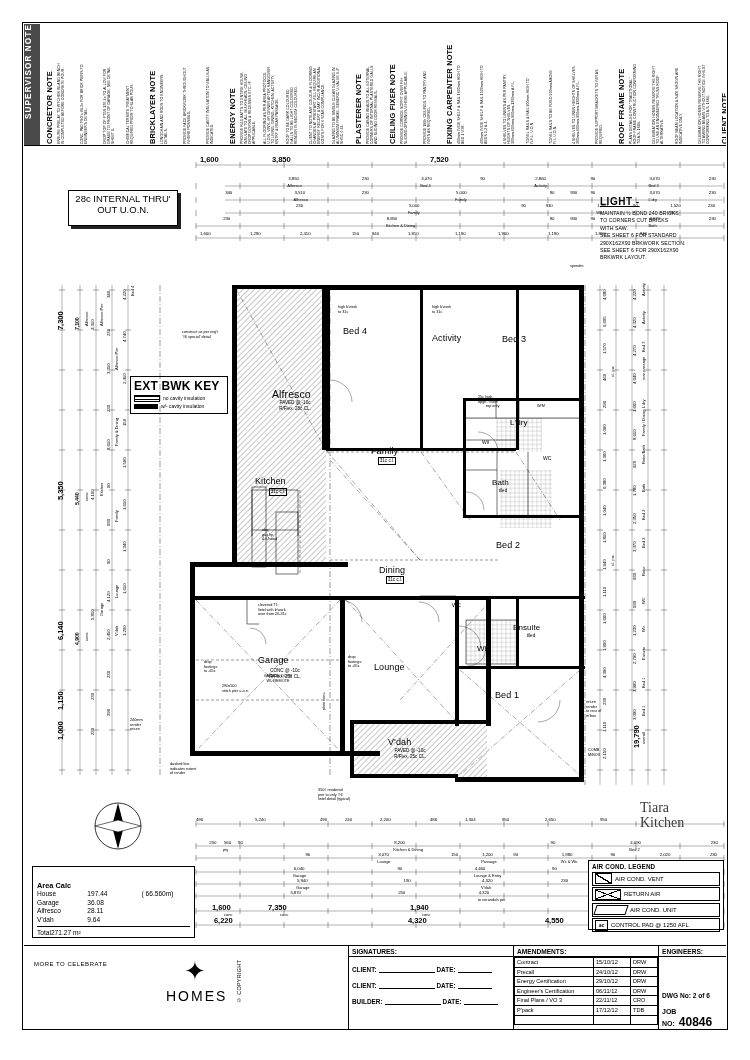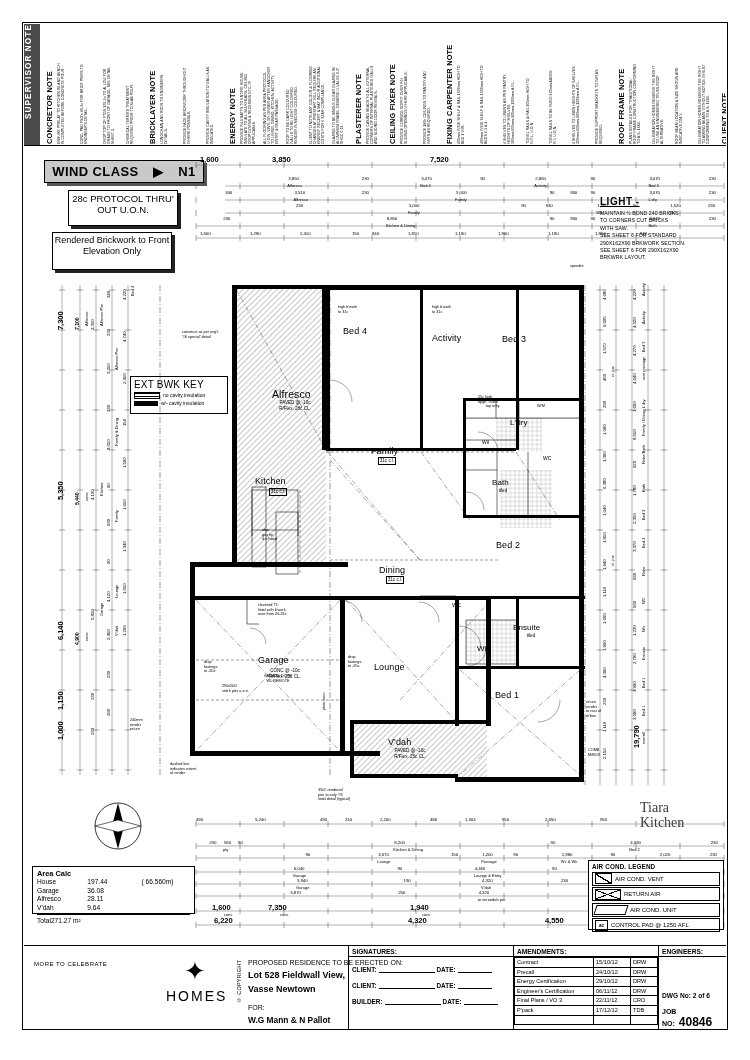--- a/index.html
+++ b/index.html
@@ -68,32 +68,32 @@
   .brnote-hd{position:absolute;left:600px;top:196px;font-size:10px;font-weight:bold;
      text-decoration:underline;letter-spacing:.5px;}
   .brnote-bd{position:absolute;left:600px;top:210px;width:135px;font-size:5.2px;
      line-height:1.42;white-space:pre-line;letter-spacing:.01em;}
 
   
   .bwkkey{
     position:absolute;left:130px;top:376px;width:98px;height:38px;
     background:#fff;border:1.2px solid #000;box-sizing:border-box;padding:2px 3px;
   }
-  .bwkkey .t{font-size:10px;font-weight:normal;letter-spacing:.2px;}
+  .bwkkey .t{font-size:12px;font-weight:bold;letter-spacing:.2px;}
   .bwkrow{display:flex;align-items:center;gap:3px;margin-top:1.5px;}
   .sw1{width:24px;height:5px;background:
      repeating-linear-gradient(to bottom,#000 0 1.3px,#fff 1.3px 2.6px);
      border:.6px solid #000;}
   .sw2{width:24px;height:5px;background:#000;}
   .bwkrow span{font-size:5px;}
 
   
   .areacalc{
-    position:absolute;left:32px;top:866px;width:163px;height:48px;
-    border:1.1px solid #000;box-sizing:border-box;background:#fff;padding:2px 4px;
+    position:absolute;left:32px;top:866px;width:163px;height:72px;
+    border:1.1px solid #000;box-sizing:border-box;background:#fff;padding:14px 4px;
     font-size:6.6px;line-height:1.28;
   }
   .areacalc .hd{font-weight:bold;font-size:7.4px;}
   .ar{display:flex;}
   .ar .n{width:52px;}
   .ar .v{width:56px;}
   .ar .x{width:50px;}
   .artot{border-top:.8px solid #000;margin-top:2px;padding-top:1.5px;display:flex;}
 
   
@@ -249,31 +249,23 @@
 ALTERNATIVE.</div>
         <div class="nc" style="left: 651px; width: 14px;">ROOF BEAM LOCATION &amp; SIZE SHOWN ARE
 INDICATIVE ONLY.</div>
         <div class="nc" style="left: 674px; width: 14px;">CELEBRATION HOMES RESERVE THE RIGHT
 TO AMEND BEAMS WITHOUT NOTICE WHILST
 CONFORMING TO A.S. 1684.</div>
         <div class="nc hd" style="left: 697px;">CLIENT NOTE</div>
       </div>
   </div>
 
-  <div class="windclass">
-    <span>WIND CLASS</span>
-    <span>▶</span>
-    <span>N1</span>
-  </div>
-  <div class="ceilbox">28c PROTOCOL
+  <div class="ceilbox">28c INTERNAL
 THRU' OUT
 U.O.N.</div>
-  <div class="rendbox">Rendered
-Brickwork to Front
-Elevation Only</div>
 
   <div class="brnote-hd">LIGHT -</div>
   <div class="brnote-bd">MAINTAIN ½ BOND 240 BRICKS
 TO CORNERS CUT BRICKS
 WITH SAW.
 SEE SHEET 6 FOR STANDARD
 290X162X90 BRKWORK SECTION.
 SEE SHEET 6 FOR 290X162X90
 BRKWRK LAYOUT.</div>
 
@@ -1136,28 +1128,20 @@
     </div>
   </div>
 
   <div class="tbox">
     <div class="tb-logo">
       <div class="cel-star">✦</div>
       <div class="cel-sub">MORE TO CELEBRATE</div>
       <div class="cel-homes">HOMES</div>
     </div>
     <div class="copyr">© COPYRIGHT</div>
-    <div class="tb-desc">
-      <div>PROPOSED RESIDENCE TO BE ERECTED ON:</div>
-      <div class="b">Lot 528 Fieldwall View,</div>
-      <div class="b">Vasse Newtown</div>
-      <div style="height:6px"></div>
-      <div>FOR:</div>
-      <div class="s" style="font-size:8.4px">W.G Mann &amp; N Pallot</div>
-    </div>
 
     <div class="tb-col sigs">
       <div class="colhd">SIGNATURES:</div>
       <div id="sig-rows">
           <div class="sigrow">
             <span>CLIENT:</span>
             <i class="ln" style="width:56px"></i>
             <span>DATE:</span>
             <i class="ln" style="width:34px"></i>
           </div>

